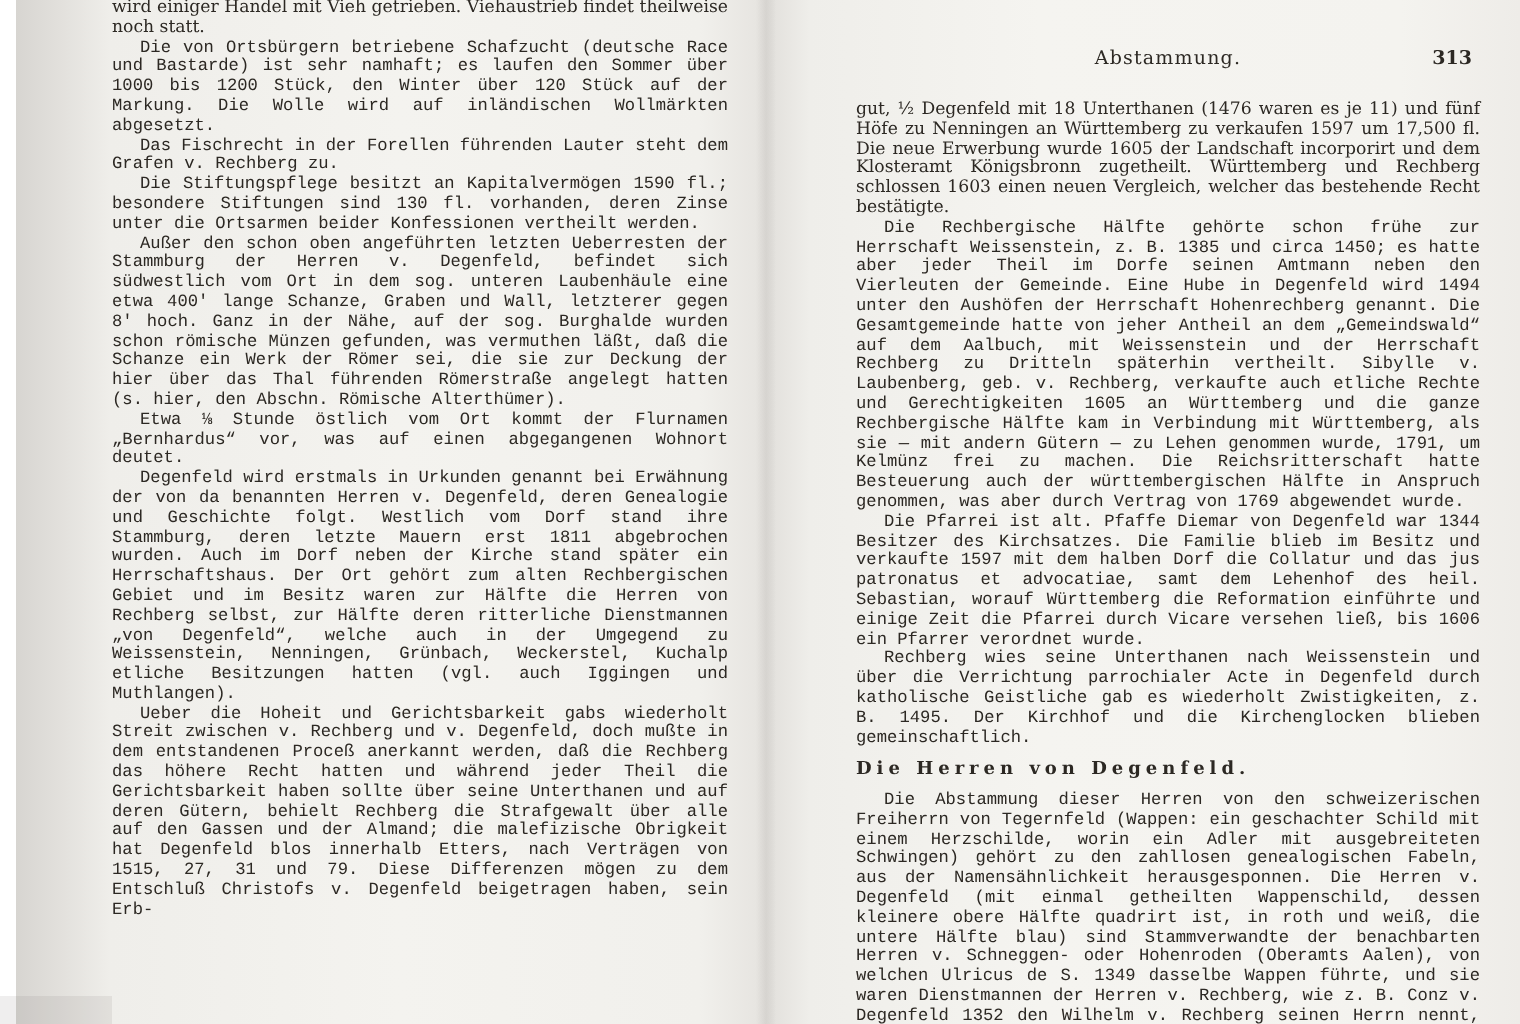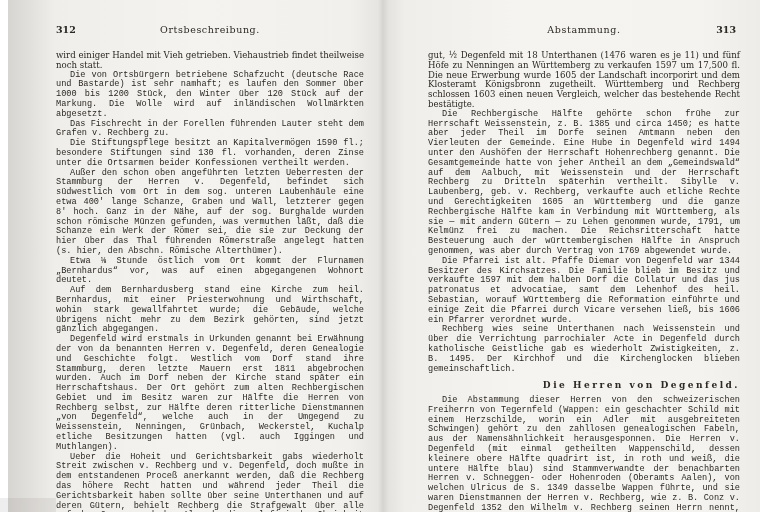--- a/index.html
+++ b/index.html
@@ -27,50 +27,45 @@
     font-size:9.5px;letter-spacing:0.6px;
   }
   .runhead .pageno{position:absolute;top:0;font-weight:bold;letter-spacing:0;}
   .runhead .pageno.left{left:0;}
   .runhead .pageno.right{right:4px;margin-left:16px;}
   .runhead .title{display:block;text-align:center;}
   .body-text{font-size:8.6px;line-height:9.8px;text-align:justify;}
   .body-text p{margin:0;padding:0;}
   .body-text p.ind{text-indent:14px;font-family:Liberation Mono, monospace;}
   .sect-head{
-    margin:7px 0 5px 0;text-align:right;
+    margin:7px 0 5px 0;text-align:left;
     font-size:9px;font-weight:bold;letter-spacing:2.5px;white-space:nowrap;
   }
   .gutter-seam{
     position:absolute;left:378px;top:0;width:10px;height:512px;
     background:linear-gradient(90deg,rgba(0,0,0,0) 0,rgba(90,85,80,0.10) 50%,rgba(0,0,0,0) 100%);
   }
   .edge-bottom{
     position:absolute;left:0;bottom:0;width:56px;height:14px;
     background:rgba(120,118,114,0.12);
   }
 </style>
 </head>
 <body>
 
 <div class="scan">
 
   <div class="page page-left">
-    <div class="runhead">
-      <span class="pageno left">312</span>
-      <span class="title">Ortsbeschreibung.</span>
-    </div>
     <div class="body-text">
       <p class="cont">wird einiger Handel mit Vieh getrieben. Viehaustrieb findet theilweise noch statt.</p>
       <p class="ind">Die von Ortsbürgern betriebene Schafzucht (deutsche Race und Bastarde) ist sehr namhaft; es laufen den Sommer über 1000 bis 1200 Stück, den Winter über 120 Stück auf der Markung. Die Wolle wird auf inländischen Wollmärkten abgesetzt.</p>
       <p class="ind">Das Fischrecht in der Forellen führenden Lauter steht dem Grafen v. Rechberg zu.</p>
       <p class="ind">Die Stiftungspflege besitzt an Kapitalvermögen 1590 fl.; besondere Stiftungen sind 130 fl. vorhanden, deren Zinse unter die Ortsarmen beider Konfessionen vertheilt werden.</p>
       <p class="ind">Außer den schon oben angeführten letzten Ueberresten der Stammburg der Herren v. Degenfeld, befindet sich südwestlich vom Ort in dem sog. unteren Laubenhäule eine etwa 400′ lange Schanze, Graben und Wall, letzterer gegen 8′ hoch. Ganz in der Nähe, auf der sog. Burghalde wurden schon römische Münzen gefunden, was vermuthen läßt, daß die Schanze ein Werk der Römer sei, die sie zur Deckung der hier über das Thal führenden Römerstraße angelegt hatten (s. hier, den Abschn. Römische Alterthümer).</p>
       <p class="ind">Etwa ⅛ Stunde östlich vom Ort kommt der Flurnamen „Bernhardus“ vor, was auf einen abgegangenen Wohnort deutet.</p>
-      <p class="ind">Auf dem Bernhardusberg stand eine Kirche zum heil. Bernhardus, mit einer Priesterwohnung und Wirthschaft, wohin stark gewallfahrtet wurde; die Gebäude, welche übrigens nicht mehr zu dem Bezirk gehörten, sind jetzt gänzlich abgegangen.</p>
       <p class="ind">Degenfeld wird erstmals in Urkunden genannt bei Erwähnung der von da benannten Herren v. Degenfeld, deren Genealogie und Geschichte folgt. Westlich vom Dorf stand ihre Stammburg, deren letzte Mauern erst 1811 abgebrochen wurden. Auch im Dorf neben der Kirche stand später ein Herrschaftshaus. Der Ort gehört zum alten Rechbergischen Gebiet und im Besitz waren zur Hälfte die Herren von Rechberg selbst, zur Hälfte deren ritterliche Dienstmannen „von Degenfeld“, welche auch in der Umgegend zu Weissenstein, Nenningen, Grünbach, Weckerstel, Kuchalp etliche Besitzungen hatten (vgl. auch Iggingen und Muthlangen).</p>
       <p class="ind">Ueber die Hoheit und Gerichtsbarkeit gabs wiederholt Streit zwischen v. Rechberg und v. Degenfeld, doch mußte in dem entstandenen Proceß anerkannt werden, daß die Rechberg das höhere Recht hatten und während jeder Theil die Gerichtsbarkeit haben sollte über seine Unterthanen und auf deren Gütern, behielt Rechberg die Strafgewalt über alle auf den Gassen und der Almand; die malefizische Obrigkeit hat Degenfeld blos innerhalb Etters, nach Verträgen von 1515, 27, 31 und 79. Diese Differenzen mögen zu dem Entschluß Christofs v. Degenfeld beigetragen haben, sein Erb-</p>
     </div>
   </div>
 
   <div class="page page-right">
     <div class="runhead">
       <span class="title">Abstammung.</span>
       <span class="pageno right">313</span>
     </div>

